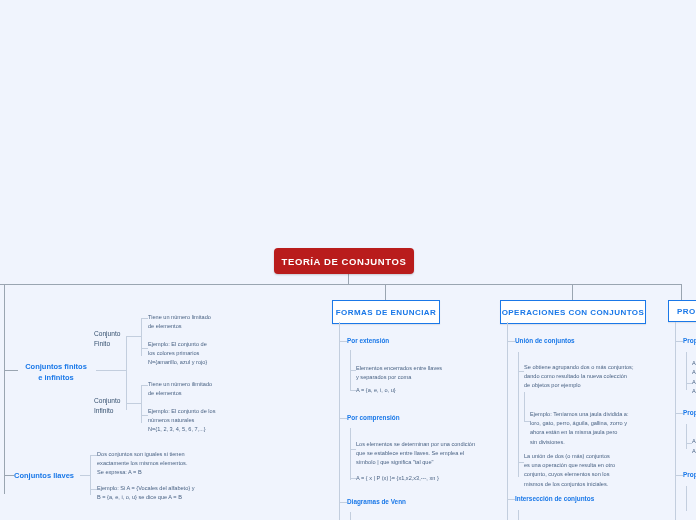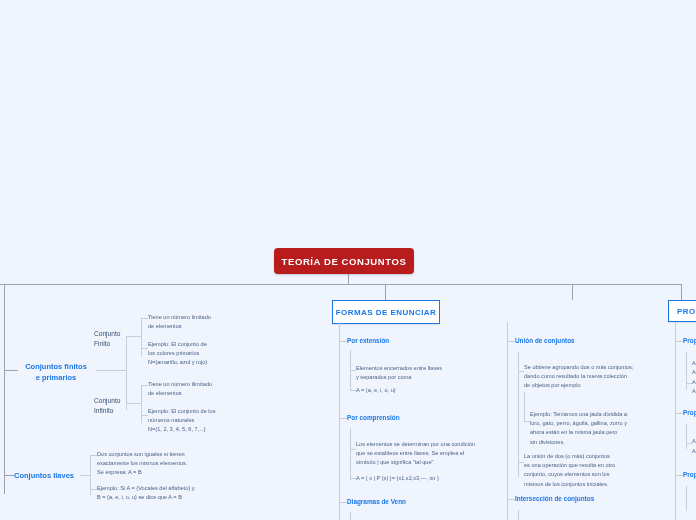--- a/index.html
+++ b/index.html
@@ -139,21 +139,21 @@
   <div class="vline" style="left:572px; top:284px; height:16px;"></div>
   <div class="vline" style="left:681px; top:284px; height:16px;"></div>
   <div class="hline" style="left:572px; top:284px; width:110px;"></div>
 
   <div class="vline" style="left:4px; top:284px; height:210px;"></div>
 
   <div class="root-node">TEORÍA DE CONJUNTOS</div>
 
   <div class="hline" style="left:4px; top:370px; width:14px;"></div>
   <div class="major-label" style="left:16px; top:362px; width:80px; text-align:center;">Conjuntos finitos
-e primarios</div>
+e infinitos</div>
 
   <div class="thin-h" style="left:96px; top:370px; width:30px;"></div>
   <div class="thin-v" style="left:126px; top:336px; height:74px;"></div>
   <div class="thin-h" style="left:126px; top:336px; width:12px;"></div>
   <div class="thin-h" style="left:126px; top:403px; width:12px;"></div>
 
   <div class="sub-label" style="left:94px; top:329px;">Conjunto
 Finito</div>
   <div class="sub-label" style="left:94px; top:396px;">Conjunto
 Infinito</div>
@@ -213,20 +213,21 @@
   <div class="thin-h" style="left:350px; top:478px; width:6px;"></div>
   <div class="leaf-text" style="left:356px; top:440px;">Los elementos se determinan por una condición
 que se establece entre llaves. Se emplea el
 símbolo | que significa "tal que"</div>
   <div class="leaf-text" style="left:356px; top:474px;">A = { x | P (x) }= {x1,x2,x3,---, xn }</div>
 
   <div class="thin-h" style="left:339px; top:502px; width:8px;"></div>
   <div class="topic-label" style="left:347px; top:497px;">Diagramas de Venn</div>
   <div class="thin-v" style="left:350px; top:512px; height:8px;"></div>
 
+  <div class="branch-box" style="left:500px; top:300px; width:144px;">OPERACIONES CON CONJUNTOS</div>
 
   <div class="thin-v" style="left:507px; top:322px; height:198px;"></div>
 
   <div class="thin-h" style="left:507px; top:341px; width:8px;"></div>
   <div class="topic-label" style="left:515px; top:336px;">Unión de conjuntos</div>
 
   <div class="thin-v" style="left:518px; top:352px; height:125px;"></div>
   <div class="thin-h" style="left:518px; top:371px; width:6px;"></div>
   <div class="thin-h" style="left:518px; top:462px; width:6px;"></div>
   <div class="leaf-text" style="left:524px; top:363px;">Se obtiene agrupando dos o más conjuntos;

